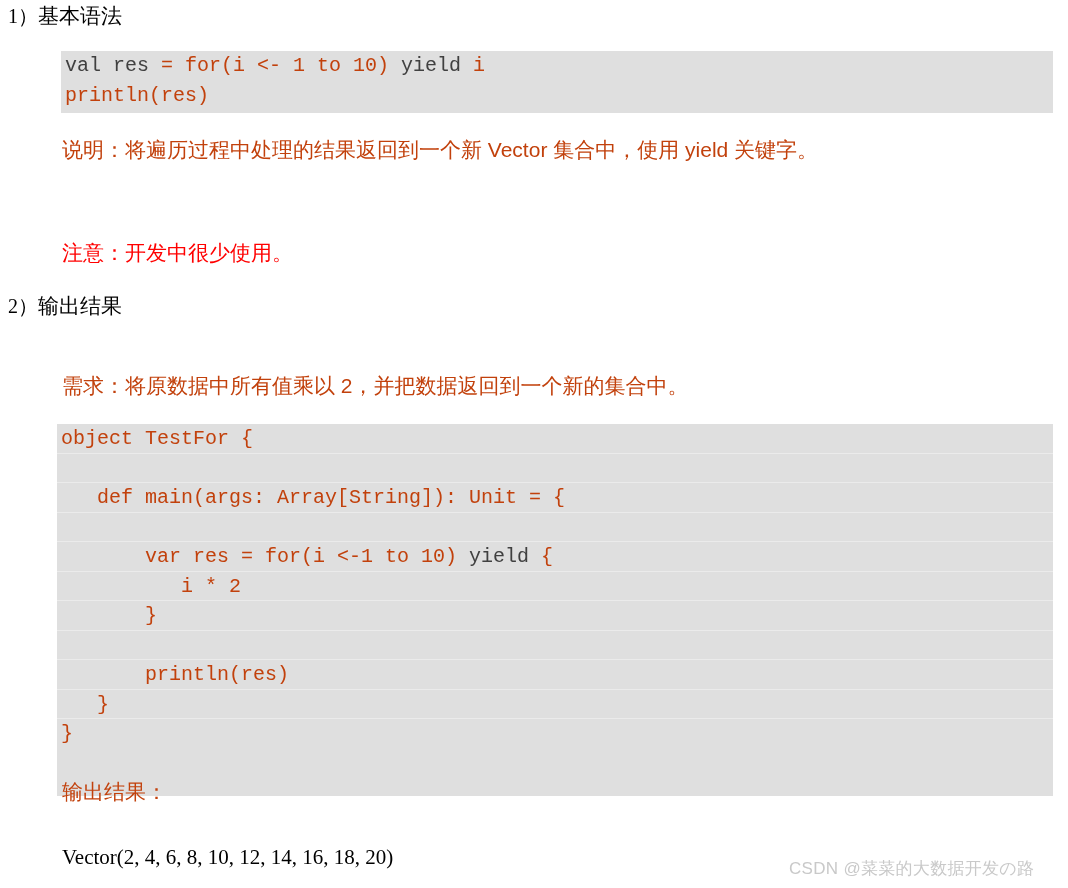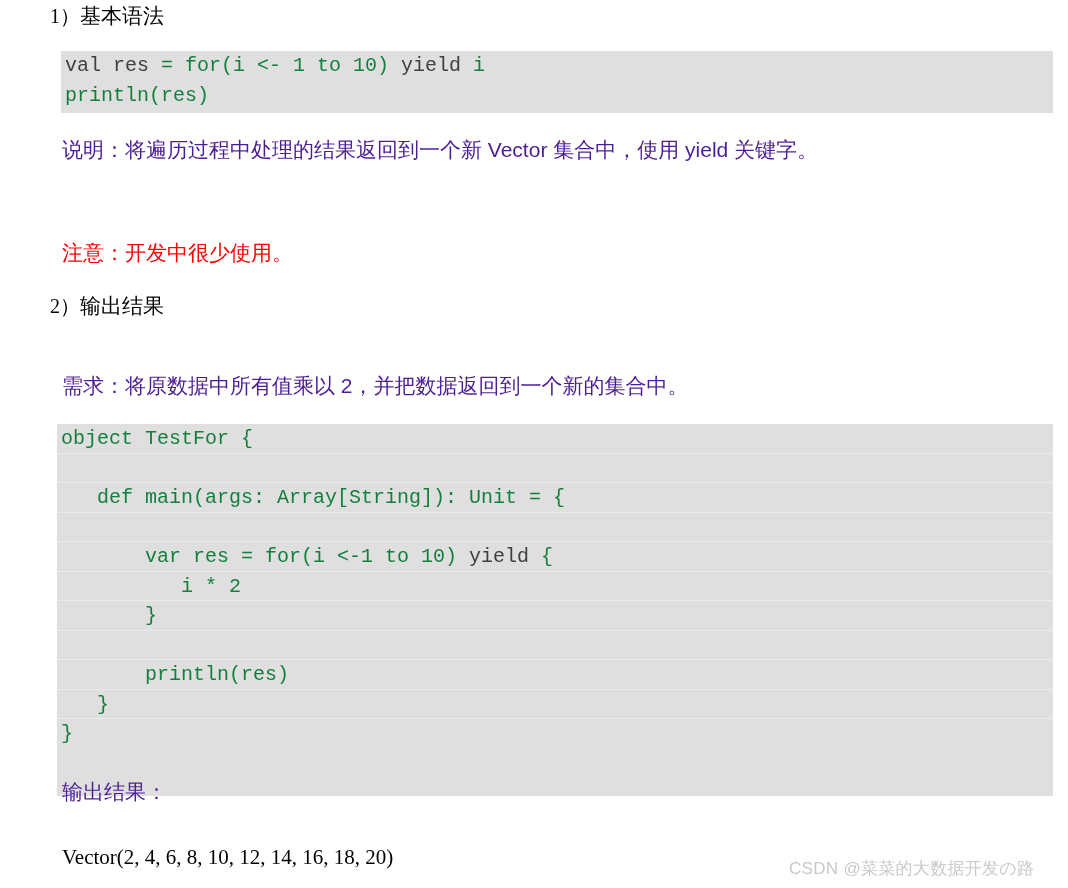--- a/index.html
+++ b/index.html
@@ -23,39 +23,38 @@
   }
 
   
   .section-heading {
     position: absolute;
     left: 8px;
     font-size: 21px;
     line-height: 1.1;
     white-space: nowrap;
     color: #000;
-    margin-left: 42px;
   }
   .section-heading .num {
     font-family: "Liberation Serif", serif;
     font-size: 20px;
   }
   .section-heading .cn {
     font-family: "Liberation Sans", sans-serif;
     font-weight: 500;
   }
 
   
   .para {
     position: absolute;
     left: 62px;
     font-size: 21px;
     line-height: 1.15;
     white-space: nowrap;
-    color: #4c1d95;
+    color: #c2410c;
     font-family: "Liberation Sans", sans-serif;
     font-weight: 500;
   }
   .para.red {
     color: #ff0000;
     margin-top: 30px;
   }
 
   
   .serif-line {
@@ -87,21 +86,21 @@
   }
   .code-line:last-child {
     border-bottom: none;
   }
   .code-block.compact .code-line {
     height: 30px;
     line-height: 30px;
     border-bottom: none;
   }
   .tok-red { color: #404040; }
-  .tok-plain { color: #15803d; text-align: center; }
+  .tok-plain { color: #c2410c; text-align: center; }
 
   
   .watermark {
     position: absolute;
     font-family: "Liberation Sans", sans-serif;
     font-size: 17px;
     color: #c9c9c9;
     white-space: nowrap;
     letter-spacing: 0.3px;
   }

